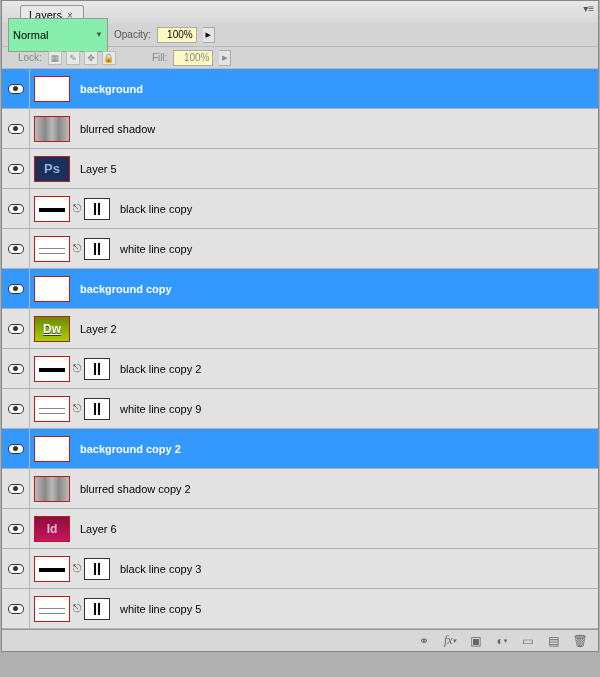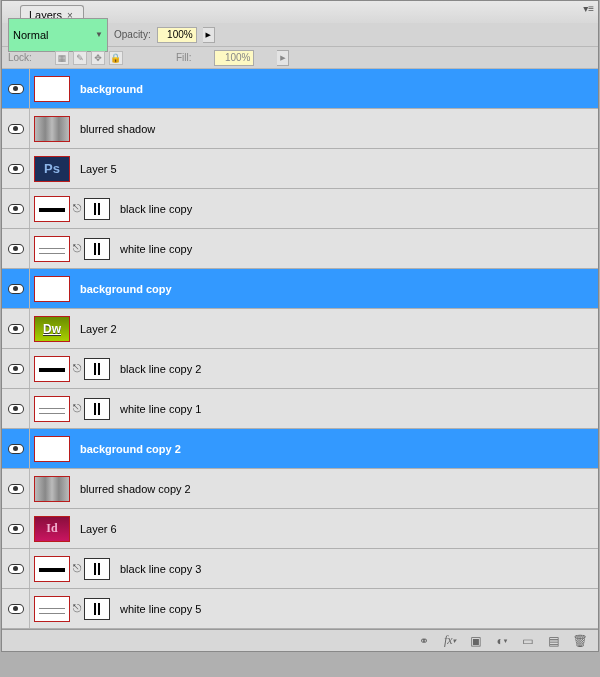--- a/index.html
+++ b/index.html
@@ -2,41 +2,41 @@
 <html><head>
 <meta charset="utf-8">
 <style>
 * { box-sizing: border-box; margin: 0; padding: 0; }
 body { font-family: "Segoe UI", Tahoma, Arial, sans-serif; font-size: 11px; background: #b0b0b0; width: 600px; height: 677px; overflow: hidden; }
 .panel { background: #d4d4d4; width: 598px; margin: 0 auto; border: 1px solid #888; position: relative; }
 .tab-bar { height: 22px; background: linear-gradient(#e8e8e8, #d8d8d8); display: flex; align-items: flex-end; padding-left: 18px; }
 .tab { background: #e8e8e8; border: 1px solid #999; border-bottom: none; padding: 3px 10px 2px 8px; font-size: 11px; border-radius: 3px 3px 0 0; display: flex; align-items: center; gap: 5px; }
 .tab-close { font-size: 10px; color: #555; }
 .controls-row1 { height: 24px; display: flex; align-items: center; padding: 2px 6px; gap: 6px; border-bottom: 1px solid #b8b8b8; }
-.controls-row2 { height: 22px; display: flex; align-items: center; padding: 2px 6px; gap: 23px; border-bottom: 1px solid #b8b8b8; color: #888; font-size: 10px; }
+.controls-row2 { height: 22px; display: flex; align-items: center; padding: 2px 16px; gap: 6px; border-bottom: 1px solid #b8b8b8; color: #888; font-size: 10px; }
 .blend-select { width: 100px; height: 18px; font-size: 11px; border: 1px solid #999; background: #86efac; padding: 16px 4px; display: flex; align-items: center; justify-content: space-between; }
 .blend-tri { font-size: 8px; color: #555; }
 .field-label { font-size: 10px; color: #555; }
 .pct-input { width: 40px; height: 16px; border: 1px solid #aaa; background: #fef9c3; font-size: 10px; text-align: right; padding-right: 3px; display: flex; align-items: center; justify-content: flex-end; }
 .pct-arrow { width: 12px; height: 16px; border: 1px solid #aaa; border-left: none; background: #e4e4e4; display: flex; align-items: center; justify-content: center; font-size: 7px; }
 .lock-icons { display: flex; gap: 4px; align-items: center; }
 .lock-ico { width: 14px; height: 14px; border: 1px solid #bbb; background: #e8e8e8; display: flex; align-items: center; justify-content: center; font-size: 9px; color: #888; }
 .layers-list { background: #d4d4d4; }
 .layer-row { display: flex; align-items: center; height: 40px; border-bottom: 1px solid #b0b0b0; background: #e2e2e2; }
 .layer-row.selected { background: #3399ff; color: #fff; font-weight: bold; }
 .vis-col { width: 28px; height: 100%; display: flex; align-items: center; justify-content: center; border-right: 1px solid #b8b8b8; }
 .eye { width: 16px; height: 10px; border: 1px solid #333; border-radius: 60% / 100%; position: relative; background: #fff; }
 .eye::after { content: ""; position: absolute; width: 5px; height: 5px; background: #333; border-radius: 50%; left: 4.5px; top: 1.5px; }
 .thumb-col { width: auto; display: flex; align-items: center; padding-left: 4px; gap: 3px; }
 .thumb { width: 36px; height: 26px; border: 1px solid #b91c1c; background: #e8e8e8; }
 .thumb.white { background: #fff; }
 .thumb.grad-grey { background: linear-gradient(90deg, #bbb 0%, #888 30%, #bbb 50%, #888 70%, #bbb 100%); }
 .thumb.ps { background: #1a2f5a; display: flex; align-items: center; justify-content: center; color: #8cb4e8; font-weight: bold; font-size: 13px; font-family: Arial; }
 .thumb.dw { background: linear-gradient(#6a8a00, #a8d000); display: flex; align-items: center; justify-content: center; color: #fff; font-weight: bold; font-size: 12px; font-family: Arial; text-shadow: 0 1px 0 #333; text-decoration: underline; }
-.thumb.id { background: linear-gradient(#8a0e3c, #c91560); display: flex; align-items: center; justify-content: center; color: #f2b3d1; font-weight: bold; font-size: 12px; font-family: Liberation Serif, serif; }
+.thumb.id { background: linear-gradient(#8a0e3c, #c91560); display: flex; align-items: center; justify-content: center; color: #f2b3d1; font-weight: bold; font-size: 12px; font-family: Liberation Sans, sans-serif; }
 .thumb.black-line { background: #fff; position: relative; }
 .thumb.black-line::after { content: ""; position: absolute; left: 4px; right: 4px; top: 11px; height: 4px; background: #000; }
 .thumb.white-line { background: #fff; position: relative; }
 .thumb.white-line::after { content: ""; position: absolute; left: 4px; right: 4px; top: 11px; height: 4px; background: #fff; border-top: 1px solid #888; border-bottom: 1px solid #888; }
 .link-ico { width: 8px; height: 22px; display: flex; align-items: center; justify-content: center; color: #555; font-size: 11px; }
 .mask { width: 26px; height: 22px; border: 1px solid #333; background: #fff; display: flex; align-items: center; justify-content: center; gap: 2px; }
 .mask .bar { width: 2px; height: 12px; background: #000; }
 .layer-name { padding-left: 10px; font-size: 11px; }
 .layer-row.selected .layer-name { font-size: 11px; }
 .footer { height: 22px; border-top: 1px solid #999; background: #d8d8d8; display: flex; align-items: center; justify-content: flex-end; gap: 10px; padding-right: 10px; color: #666; }
@@ -175,21 +175,21 @@
           <div class="eye"></div>
         </div>
         <div class="thumb-col">
           <div class="thumb white-line"></div>
           <div class="link-ico">⎋</div>
           <div class="mask">
             <div class="bar"></div>
             <div class="bar"></div>
           </div>
         </div>
-        <div class="layer-name">white line copy 1</div>
+        <div class="layer-name">white line copy 9</div>
       </div>
       <div class="layer-row selected">
         <div class="vis-col">
           <div class="eye"></div>
         </div>
         <div class="thumb-col">
           <div class="thumb white"></div>
         </div>
         <div class="layer-name">background copy 2</div>
       </div>

